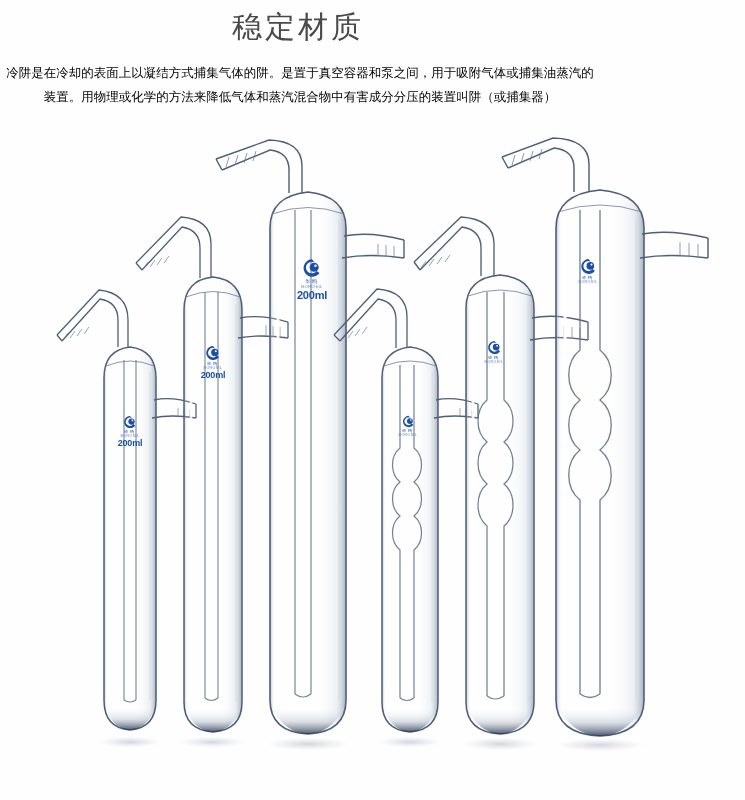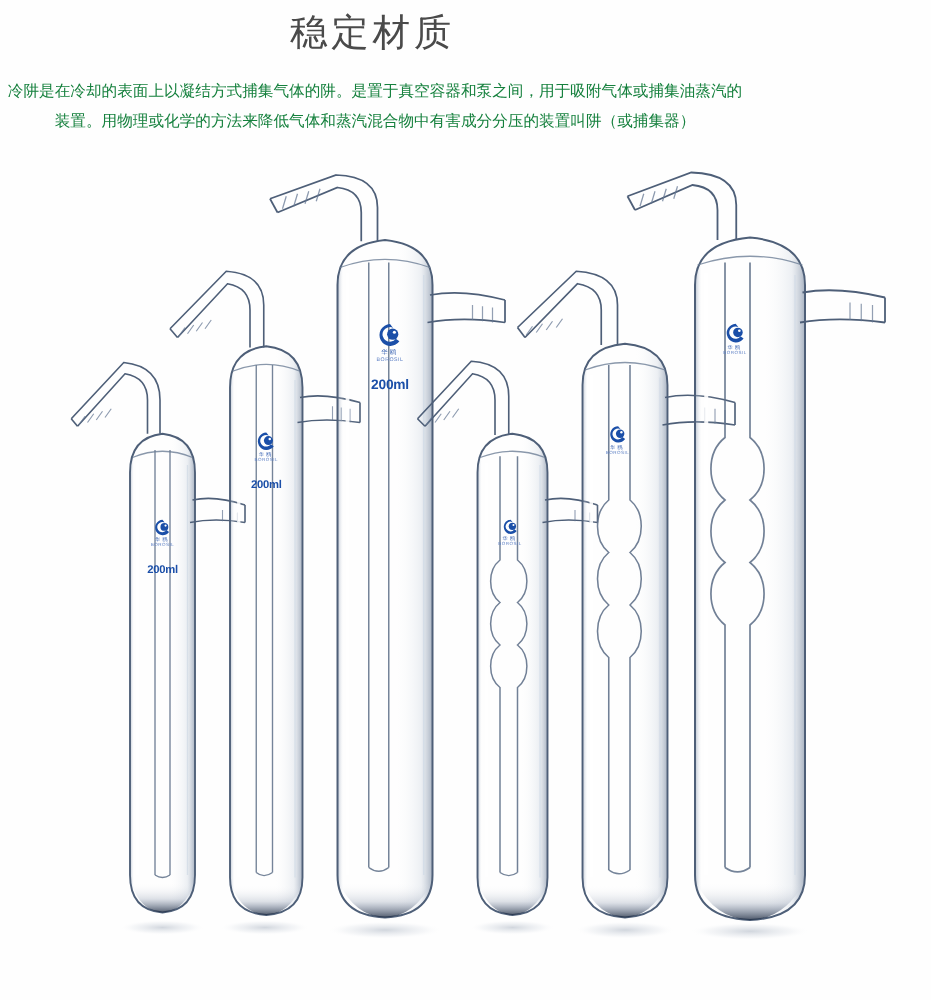--- a/index.html
+++ b/index.html
@@ -37,21 +37,21 @@
     letter-spacing: 1.6px;
     color: #9a9a9a;
     margin-top: 3px;
     font-weight: 400;
   }
   .desc {
     margin: 15px auto 0 auto;
     width: 600px;
     font-size: 12.5px;
     line-height: 1.95;
-    color: #15803d;
+    color: #000000;
     text-align: center;
     font-family: "DejaVu Sans", "Liberation Sans", sans-serif;
   }
 
   
   .stage {
     position: absolute;
     top: 0; left: 0;
     width: 745px; height: 800px;
   }
@@ -84,21 +84,21 @@
     letter-spacing: 0.4px;
     color: #5c7fc4;
     white-space: nowrap;
   }
   .brand-label .vol {
     display: block;
     font-size: 9px;
     font-weight: 700;
     color: #1b4fa8;
     letter-spacing: -0.2px;
-    margin-top: 12px;
+    margin-top: 0px;
     white-space: nowrap;
   }
 </style>
 </head>
 <body>
 
 <div class="header">
   <h1 class="title-cn">稳定材质</h1>
   <div class="desc">
     <span>冷阱是在冷却的表面上以凝结方式捕集气体的阱。是置于真空容器和泵之间，用于吸附气体或捕集油蒸汽的</span>

